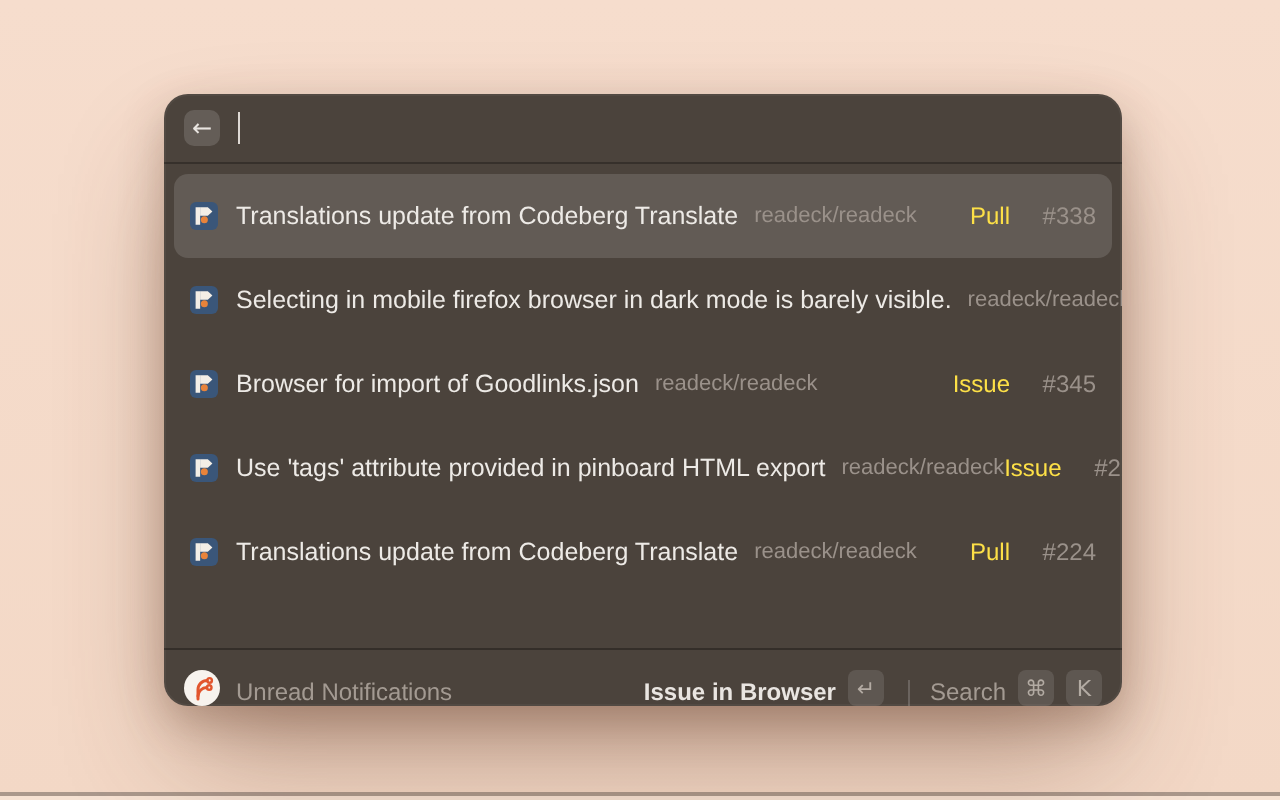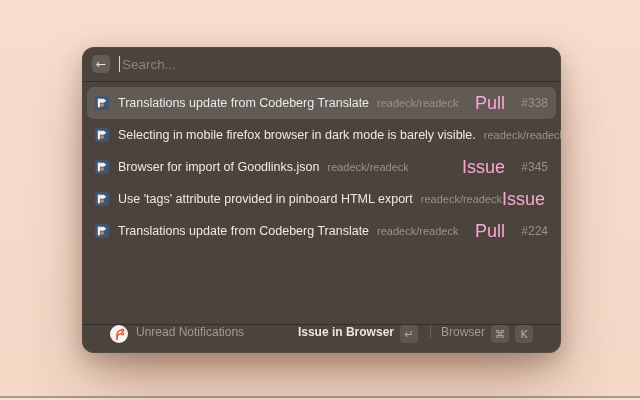--- a/index.html
+++ b/index.html
@@ -32,33 +32,33 @@
     display:flex; align-items:center; justify-content:center; cursor:pointer;
     font-family:"DejaVu Sans", sans-serif; }
   .caret { width:1px; height:16px; background:#ded9d4; margin-left:9px; flex:none; }
   .search-input { flex:1; margin-left:2px; background:transparent; border:none; outline:none;
     color:#ece8e4; font-size:13.5px; font-family:"Liberation Sans", sans-serif; }
   .search-input::placeholder { color:#8d847c; opacity:1; }
   .hdr-divider { height:1px; flex:none; background:rgba(0,0,0,.28); }
 
   
   .list { flex:1; padding:5px; overflow:hidden; }
-  .row { height:32px; display:flex; align-items:center; padding:0 8px;
+  .row { height:42px; display:flex; align-items:center; padding:0 8px;
     border-radius:7px; cursor:pointer; }
   .row.selected { background:rgba(255,255,255,.13); }
   .row-icon { width:14px; height:14px; flex:none; margin-right:9px; display:block; }
   .row-title { color:#edeae6; font-size:12.5px; white-space:nowrap; }
   .row-repo { color:#9a918a; font-size:11px; margin-left:8px; white-space:nowrap; }
   .row-spacer { flex:1; }
-  .row-type { color:#f9a8d4; font-size:18px; flex:none; }
+  .row-type { color:#fde047; font-size:12px; flex:none; }
   .row-num { color:#9a918a; font-size:12px; margin-left:11px; flex:none; width:32px; text-align:right; }
 
   
   .footer { flex:none; height:29px; border-top:1px solid rgba(0,0,0,.30);
-    display:flex; align-items:flex-start; padding:0 28px;
+    display:flex; align-items:flex-end; padding:0 10px;
     border-radius:0 0 12px 12px; }
   .forgejo-badge { width:18px; height:18px; flex:none; }
   .footer-label { color:#a39a92; font-size:12px; margin-left:8px; }
   .footer-spacer { flex:1; }
   .open-label { color:#e9e5e1; font-size:12px; font-weight:bold; cursor:pointer; }
   .keycap { min-width:18px; height:18px; padding:0 3px; margin-left:6px; border:none;
     border-radius:4px; background:rgba(255,255,255,.11); color:#b3aba3; font-size:11px;
     display:flex; align-items:center; justify-content:center; cursor:pointer;
     font-family:"DejaVu Sans", sans-serif; }
   .foot-divider { width:1px; height:13px; background:rgba(255,255,255,.18);
@@ -71,21 +71,20 @@
 <div class="desk-line"></div>
 <div class="desk-below"></div>
 
 <div class="window">
 
   <div class="search-bar">
     <button class="back-btn">
       <span>←</span>
     </button>
     <span class="caret"></span>
-    <input class="search-input" type="text" value="" placeholder="Search..." style="">
   </div>
   <div class="hdr-divider"></div>
 
   <div class="list">
 
     <div class="row selected">
       <svg class="row-icon" viewBox="0 0 16 16">
         <rect x="0" y="0" width="16" height="16" rx="3.5" fill="#3a5679"></rect>
         <rect x="3.2" y="3" width="2.6" height="10" fill="#f3eee6"></rect>
         <path d="M5.8 3 h4.4 l2.6 2.4 -2.6 2.4 h-4.4 z" fill="#f3eee6"></path>
@@ -163,18 +162,18 @@
         <path d="M7 13 A4.4 4.4 0 0 1 11.4 8.8"></path>
       </g>
       <circle cx="12.8" cy="5.2" r="1.15" fill="none" stroke="#e2552d" stroke-width="1.2"></circle>
       <circle cx="12.6" cy="8.8" r="1.15" fill="none" stroke="#e2552d" stroke-width="1.2"></circle>
     </svg>
     <span class="footer-label">Unread Notifications</span>
     <span class="footer-spacer"></span>
     <span class="open-label">Issue in Browser</span>
     <span class="keycap">↵</span>
     <span class="foot-divider"></span>
-    <span class="actions-label">Browser</span>
+    <span class="actions-label">Search</span>
     <span class="keycap">⌘</span>
     <span class="keycap">K</span>
   </div>
 
 </div>
 
 </body></html>

